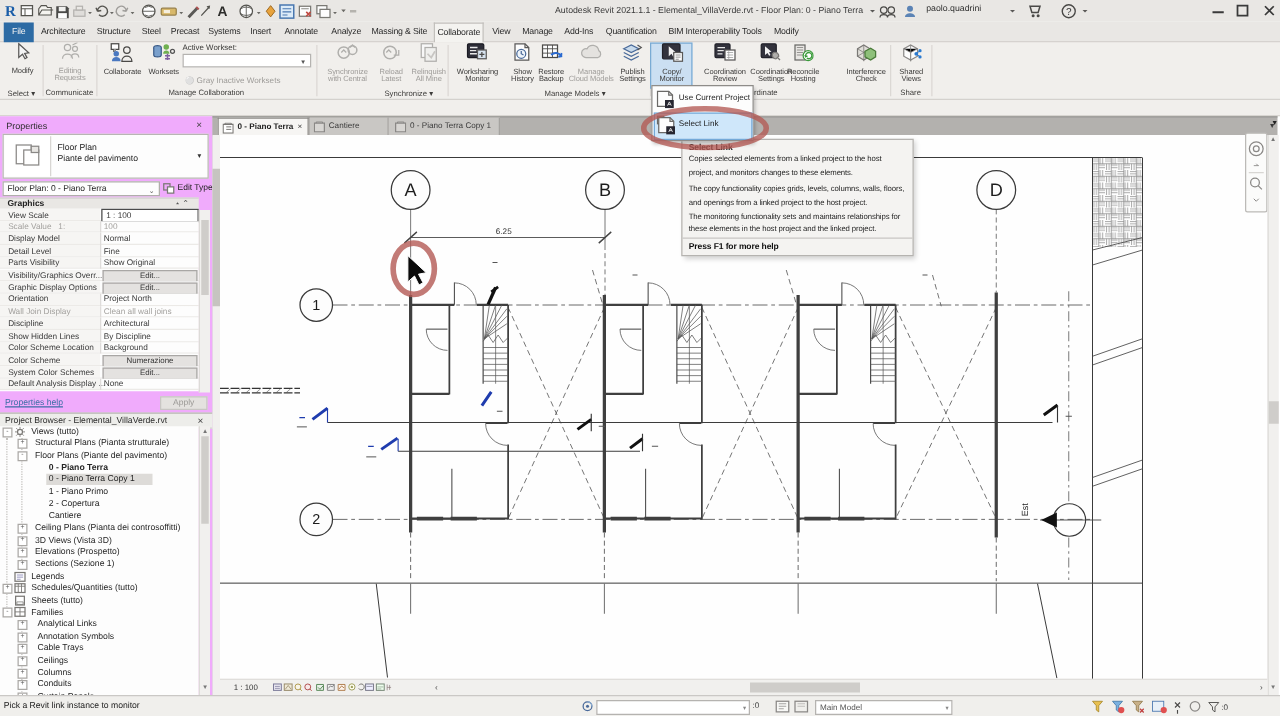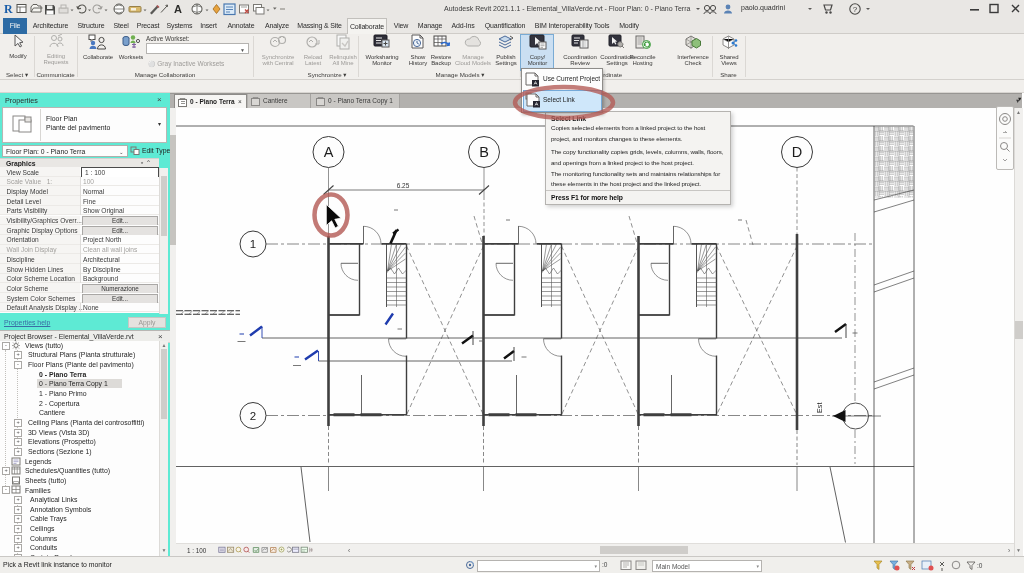--- a/index.html
+++ b/index.html
@@ -15,21 +15,21 @@
 .glabel{position:absolute;top:36.5px;font-size:6.2px;color:#3c3b39;text-align:center}
 .rbtn{position:absolute;top:0px;text-align:center;font-size:6px;letter-spacing:-0.05px;white-space:nowrap;color:#3a3938;line-height:6.6px}
 .rbtn .ic{margin:0 auto 2px auto}
 .gray{color:#9d9b98}
 
 #tabstrip{left:170px;top:93px;width:852px;height:15px;background:#b3b1ae;border-top:1px solid #989693}
 .vtab{position:absolute;top:0;height:14px;font-size:6.5px;line-height:14px;color:#3a3a3a}
 
 #canvas{left:176px;top:108px;width:838px;height:448px;background:#fefefe}
 
-#lpanel{left:0;top:93px;width:170px;height:463px;background:#5eead4;border-right:1px solid #c4c2bf}
+#lpanel{left:0;top:93px;width:170px;height:463px;background:#f0abfc;border-right:1px solid #c4c2bf}
 .prow{position:absolute;left:0px;width:159px;height:9.7px;font-size:6.6px;color:#3a3a3a;border-bottom:1px solid #eceae7;box-sizing:border-box;background:linear-gradient(to right,#f6f5f3 80px,#fdfdfd 80px)}
 .prow .lab{position:absolute;left:6.5px;top:1.5px}
 .prow .val{position:absolute;left:83px;top:1.5px}
 .pbtn{position:absolute;left:82px;top:0.8px;width:74px;height:8px;background:#e4e2e0;border:1px solid #a9a7a5;font-size:6.3px;text-align:center;line-height:8px;color:#333}
 .cellb{position:absolute;left:80px;top:0;width:78px;height:9.7px;border-left:1px solid #dedcda}
 
 .titem{position:absolute;font-size:6.9px;color:#262626;white-space:nowrap}
 .pm{position:absolute;width:6px;height:6px;border:1px solid #aaa8a5;background:#fff;font-size:5.5px;line-height:5px;text-align:center;color:#555}
 
 #statusbar{left:0;top:556px;width:1024px;height:17px;background:#f0efec;border-top:1px solid #cac8c5}

